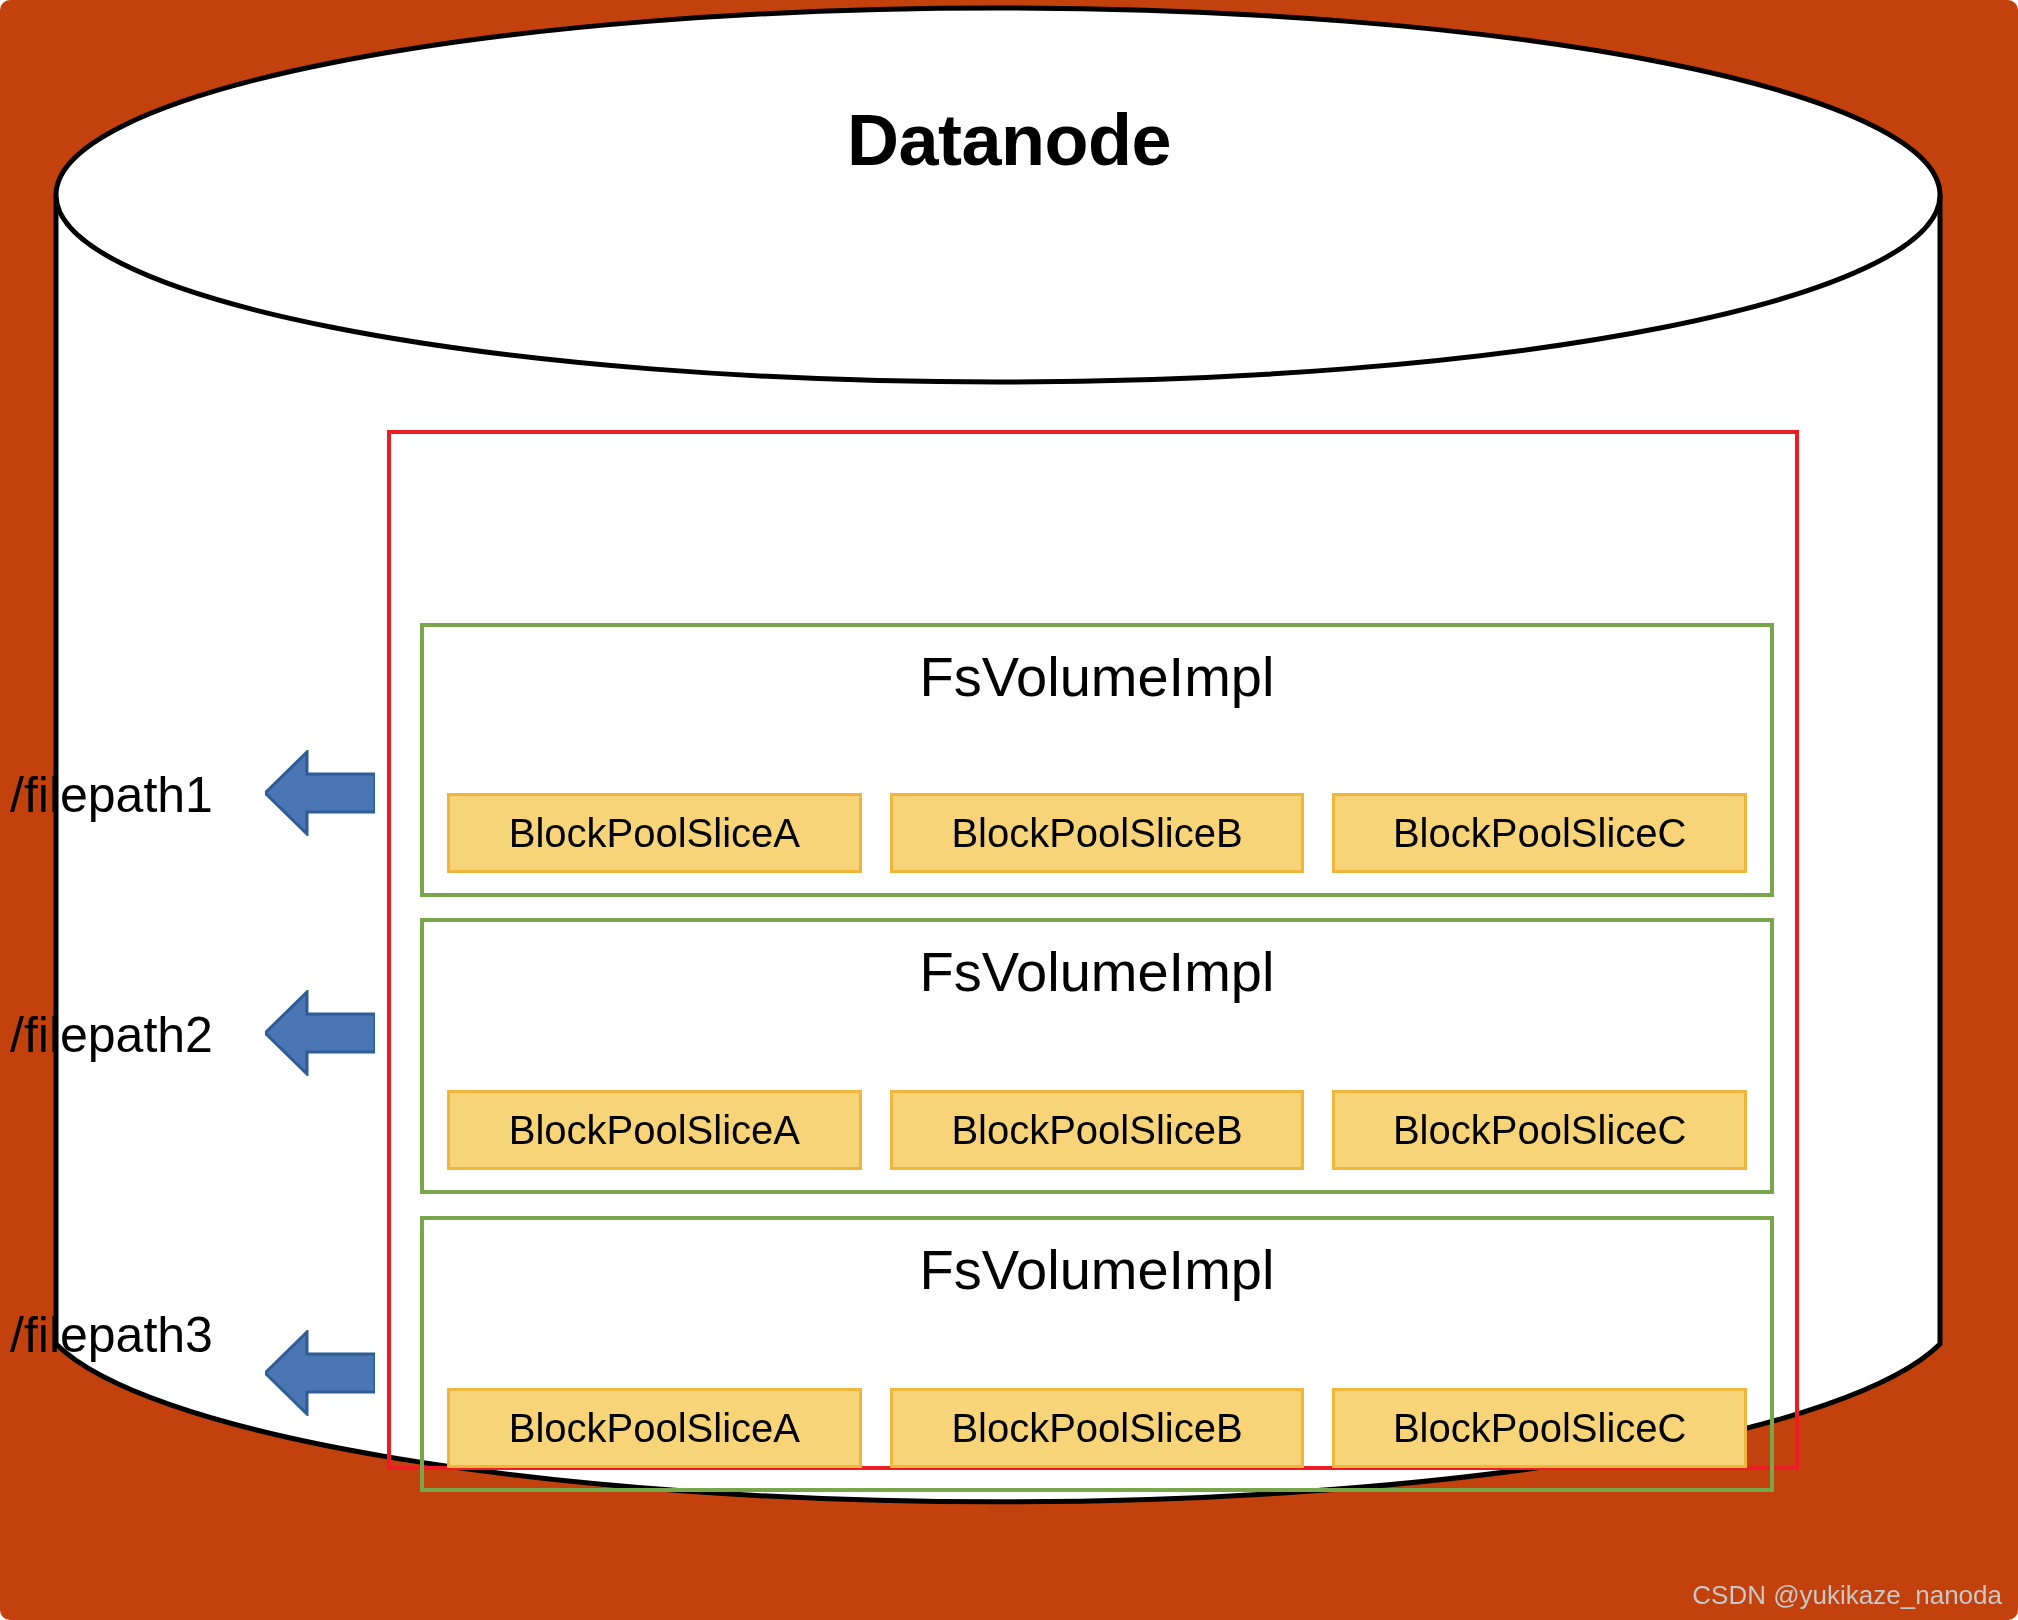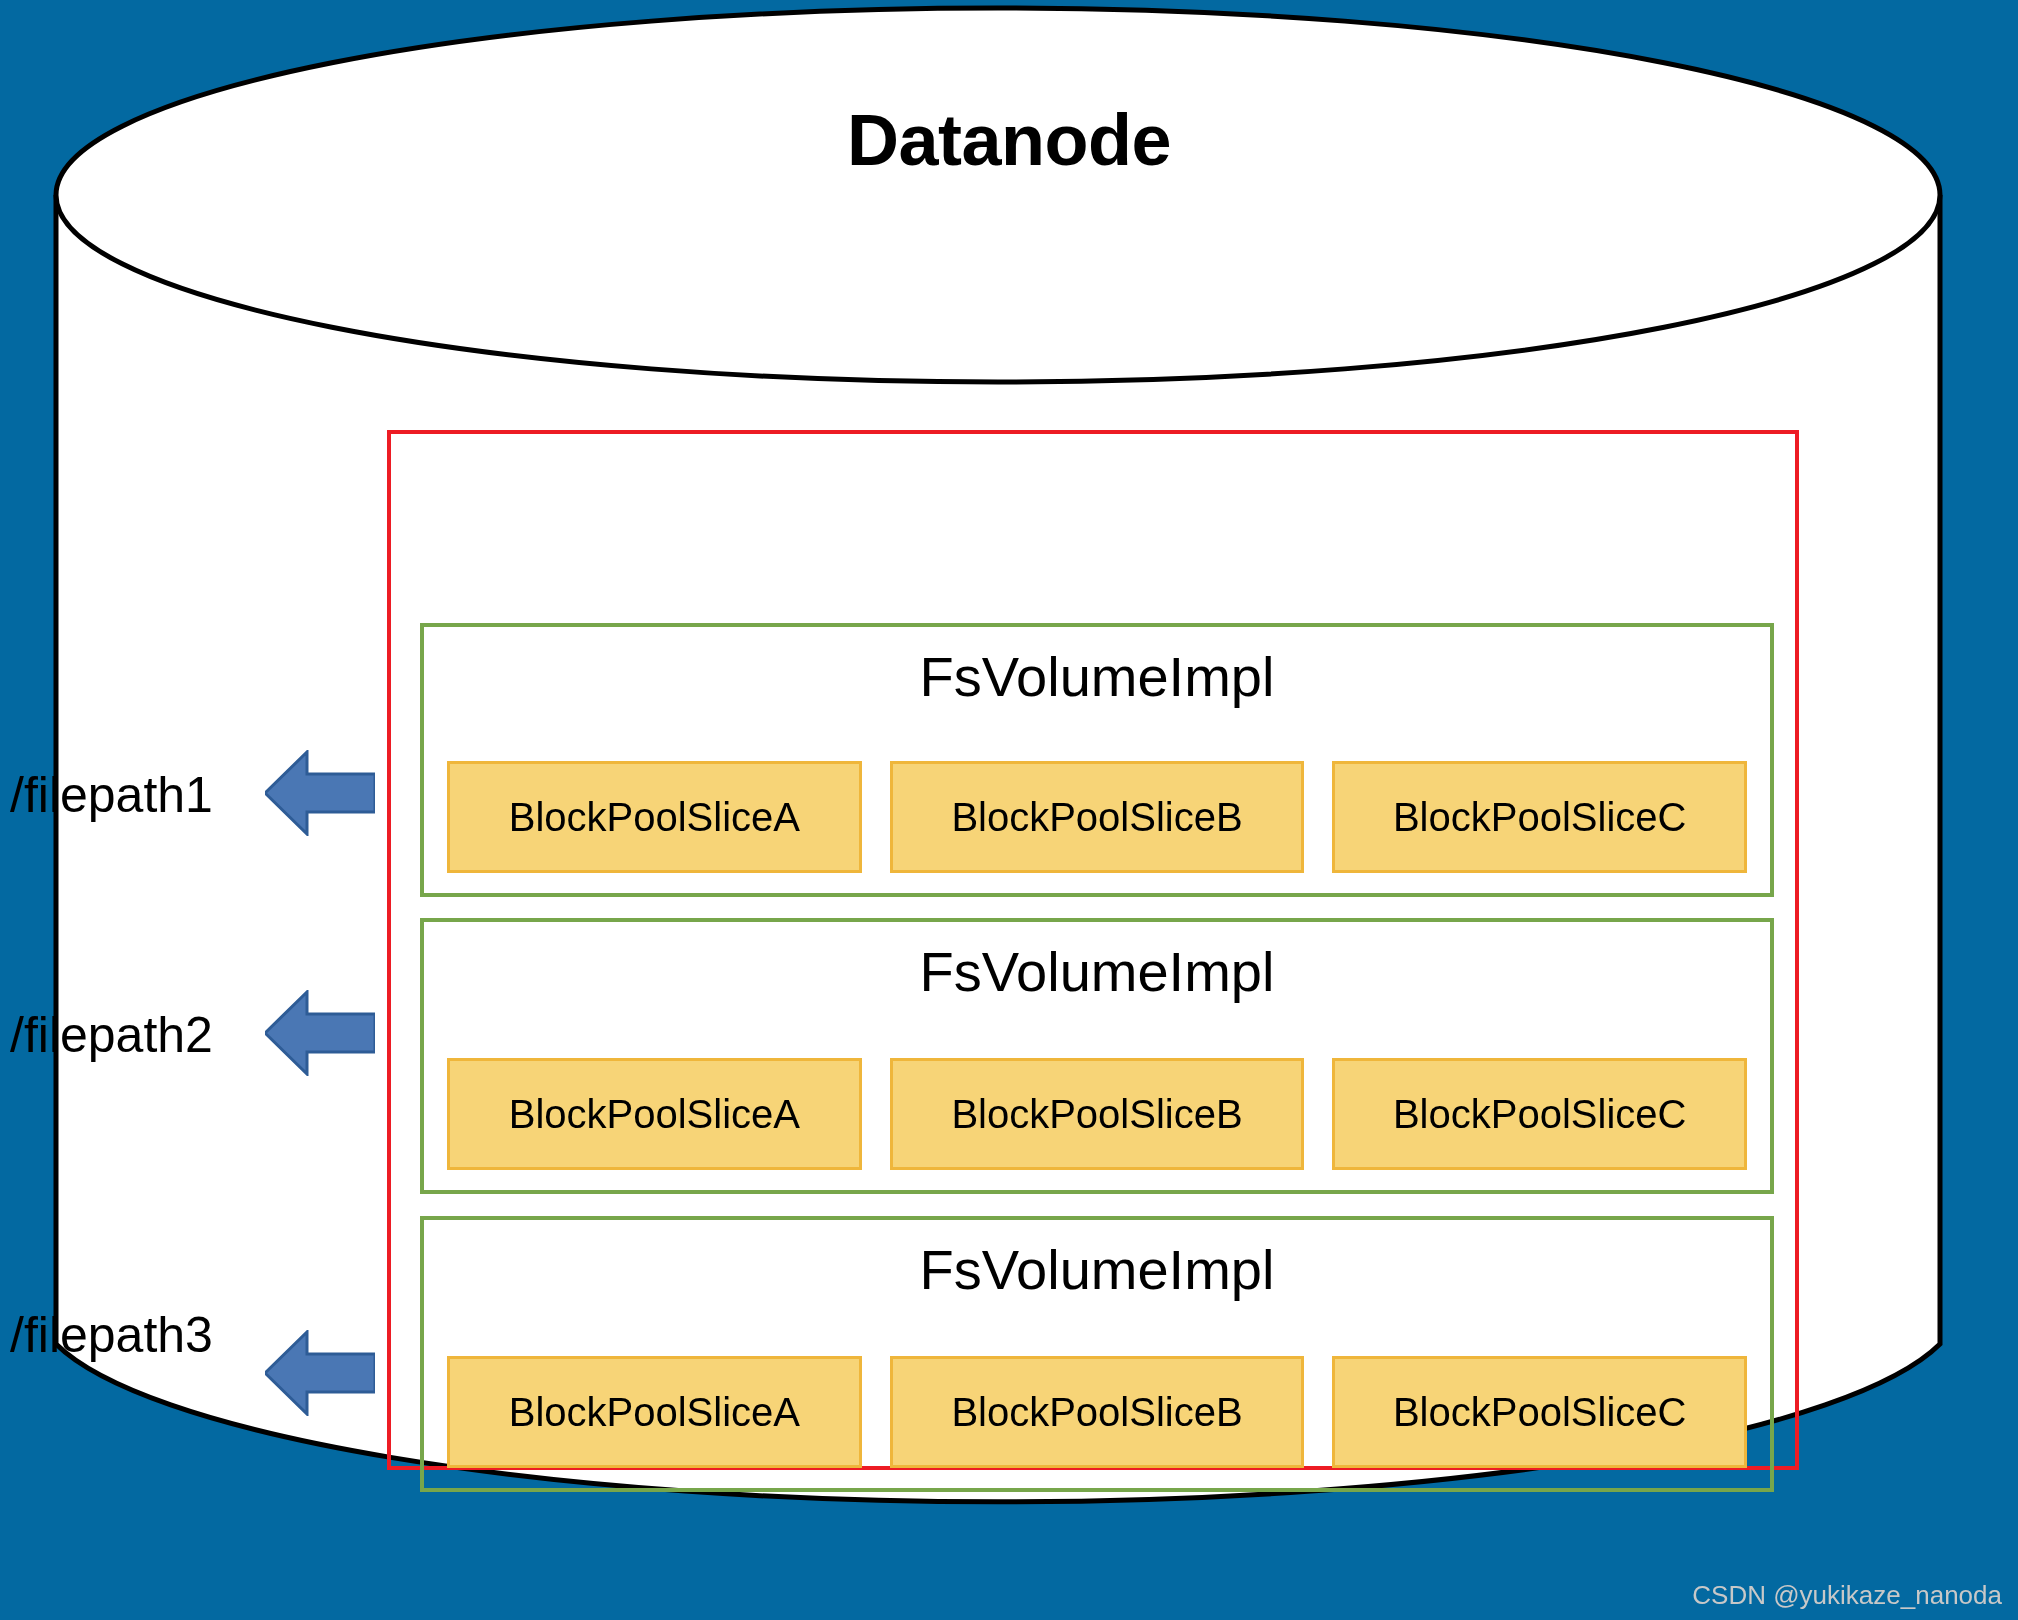--- a/index.html
+++ b/index.html
@@ -8,22 +8,23 @@
     background: #ffffff;
   }
   body {
     font-family: "Liberation Sans", sans-serif;
     -webkit-font-smoothing: antialiased;
   }
   #canvas {
     position: relative;
     width: 2018px;
     height: 1620px;
-    background: #0369a1;
+    background: #c2410c;
     overflow: hidden;
+    border-radius: 10px;
   }
 
   
   #cylinder-svg {
     position: absolute;
     left: 0; top: 0;
     width: 2018px;
     height: 1620px;
   }
 
@@ -87,21 +88,21 @@
     color: #000000;
     line-height: 1;
   }
 
   
   .slice-row {
     position: absolute;
     left: 23px;
     right: 23px;
     bottom: 20px;
-    height: 112px;
+    height: 80px;
     display: flex;
     gap: 28px;
   }
   .slice {
     flex: 1 1 0;
     box-sizing: border-box;
     background: #F7D477;
     border: 3px solid #EFB63B;
     display: flex;
     align-items: center;

